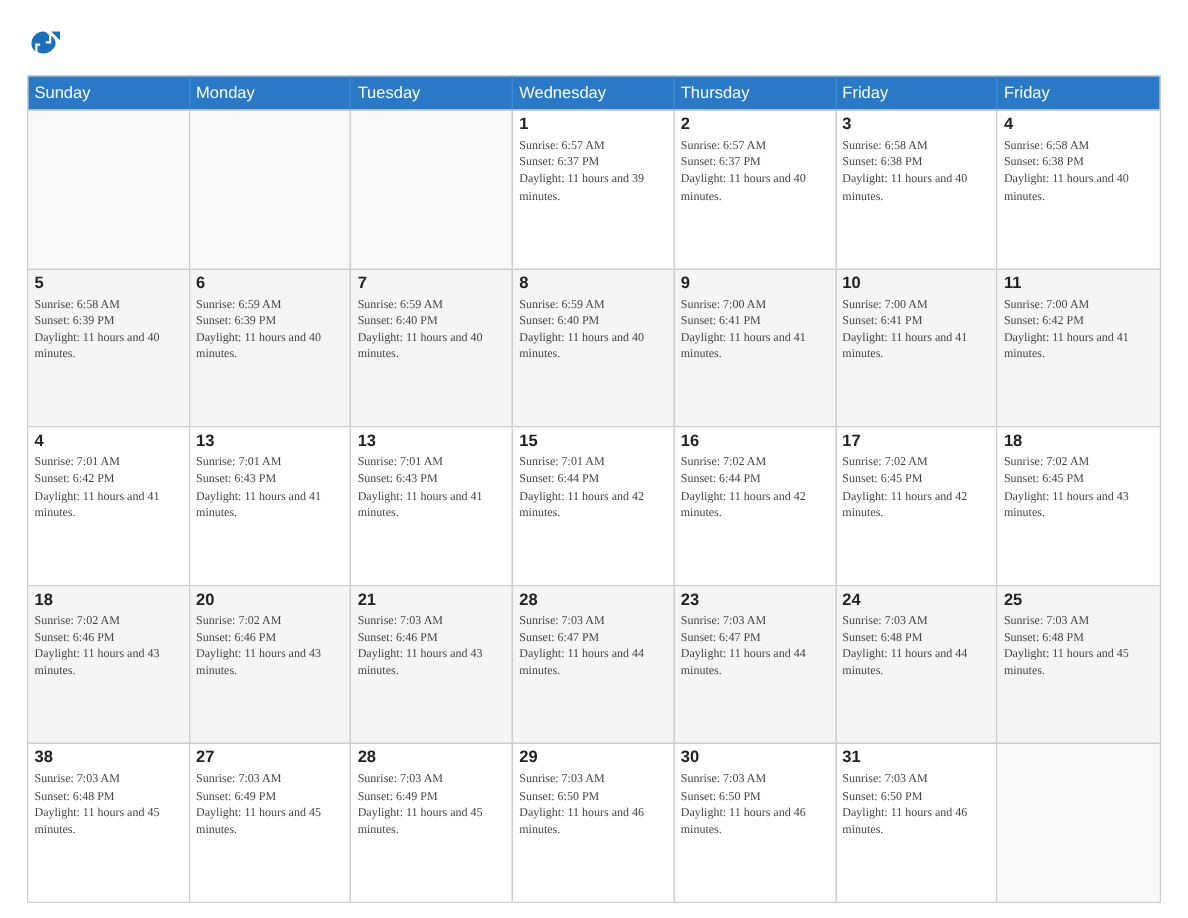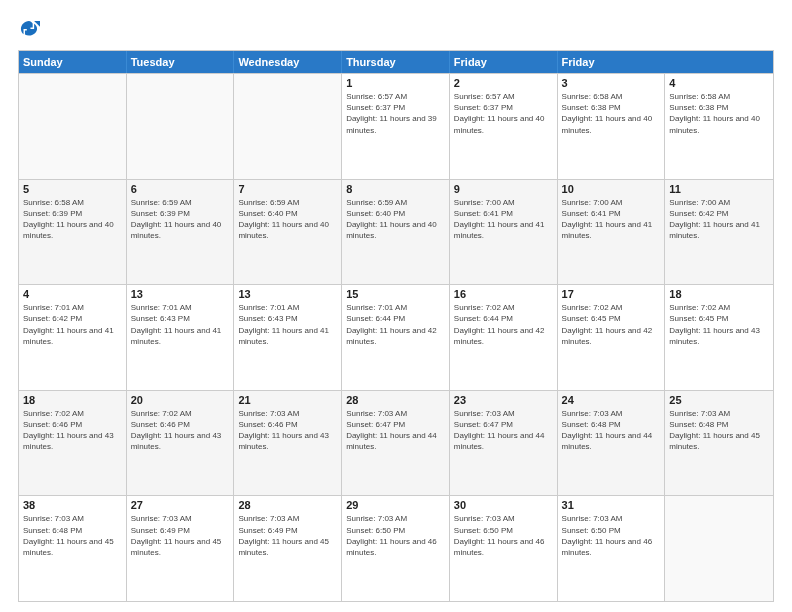--- a/index.html
+++ b/index.html
@@ -62,21 +62,21 @@
       border: 1px solid #ccc;
     }
     .cal-header-row {
       display: grid;
       grid-template-columns: repeat(7, 1fr);
       background: #2979c7;
     }
     .cal-header-cell {
       color: #fff;
       font-size: 11px;
-      font-weight: bold;
+      font-weight: normal;
       padding: 5px 4px;
       text-align: left;
       border-right: 1px solid #3a8ad4;
     }
     .cal-header-cell:last-child { border-right: none; }
     .cal-body {
       flex: 1;
       display: flex;
       flex-direction: column;
     }
@@ -100,20 +100,21 @@
     .cell-date {
       font-size: 11px;
       font-weight: bold;
       color: #222;
       margin-bottom: 2px;
     }
     .cell-info {
       font-size: 8px;
       color: #444;
       line-height: 1.4;
+      font-family: Liberation Serif, serif;
     }
     .row-alt .cal-cell { background: #f5f5f5; }
   </style>
 </head>
 <body>
 
 <div class="page">
   <div class="header">
     <div class="logo">
       <svg class="logo-icon" viewBox="0 0 30 30">
@@ -128,20 +129,21 @@
     </div>
     <div class="title-block">
       <div class="title-month"></div>
       <div class="title-location"></div>
     </div>
   </div>
 
   <div class="calendar">
     <div class="cal-header-row">
     <div class="cal-header-cell">Sunday</div>
+        <div class="cal-header-cell">Monday</div>
         <div class="cal-header-cell">Tuesday</div>
         <div class="cal-header-cell">Wednesday</div>
         <div class="cal-header-cell">Thursday</div>
         <div class="cal-header-cell">Friday</div>
         <div class="cal-header-cell">Friday</div>
       </div>
     <div class="cal-body">
     <div class="cal-row">
           <div class="cal-cell empty"></div>
           <div class="cal-cell empty"></div>

